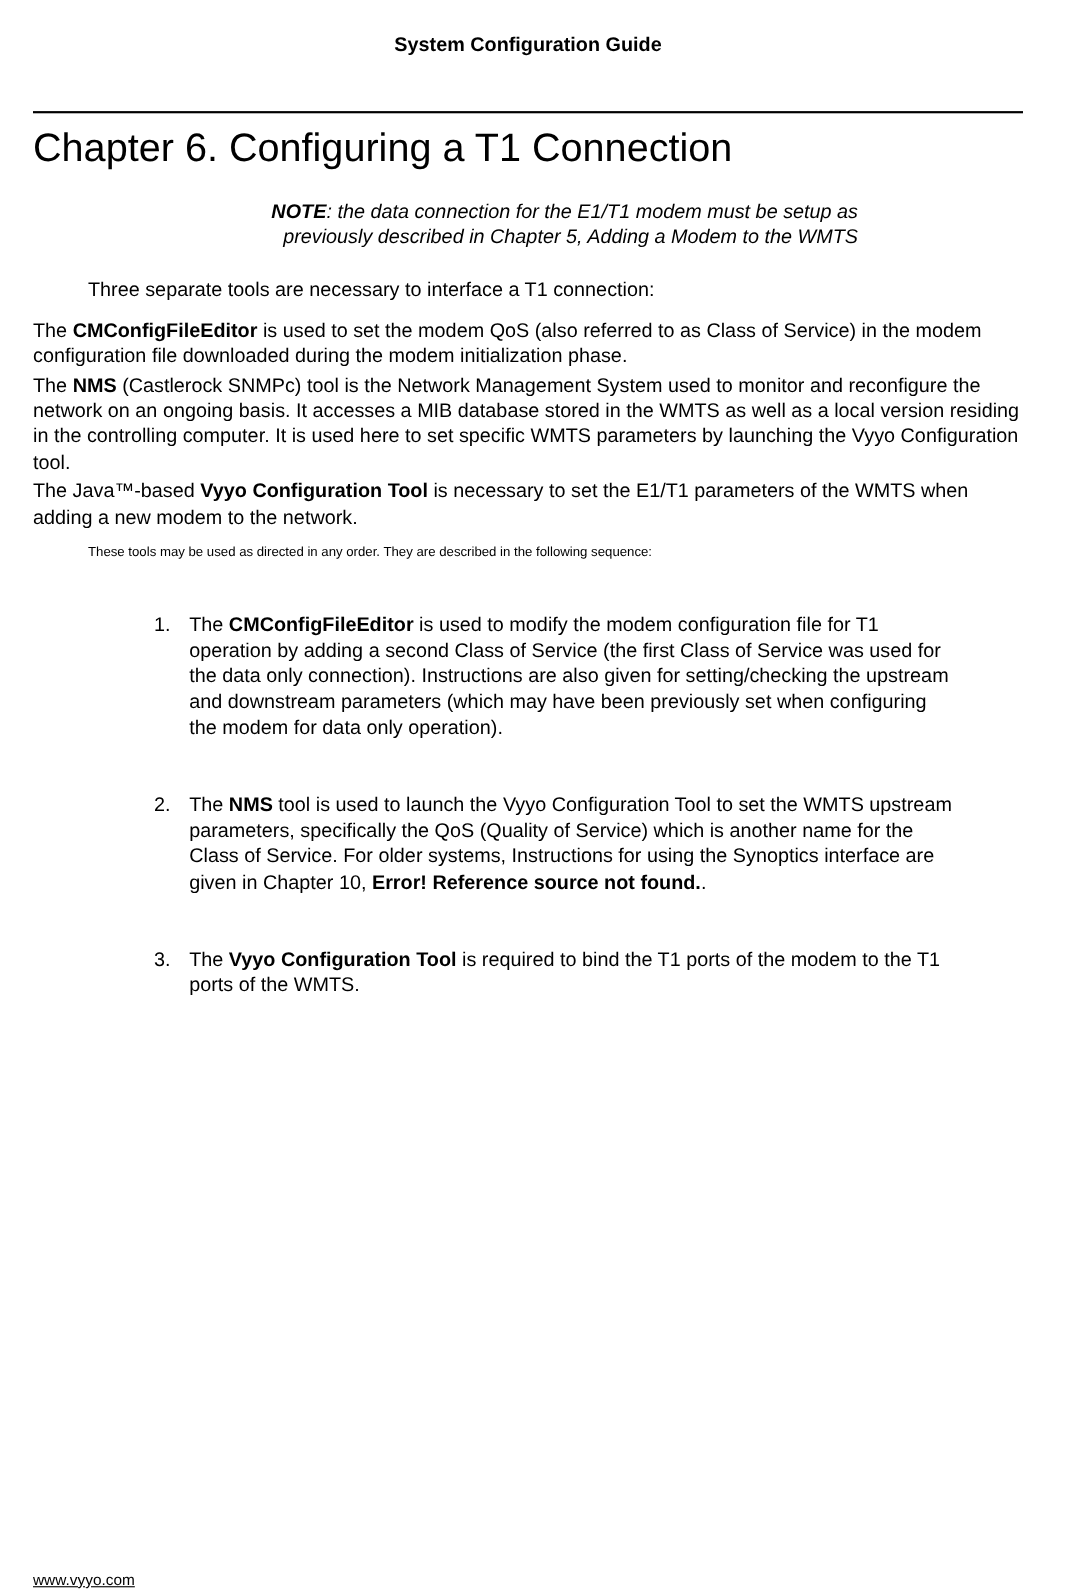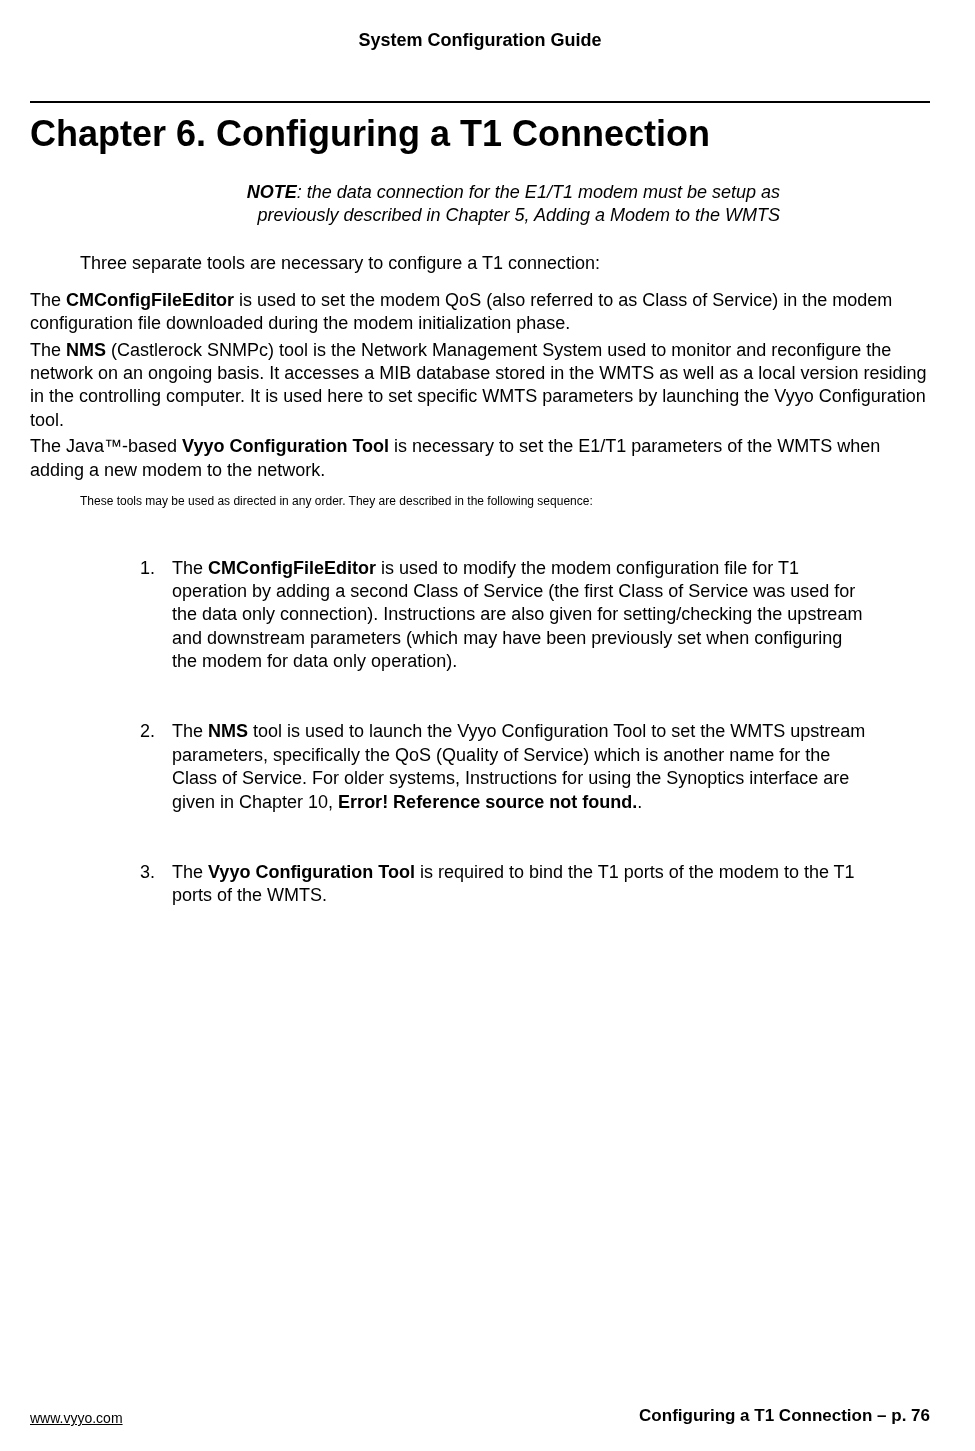--- a/index.html
+++ b/index.html
@@ -21,21 +21,21 @@
       font-weight: bold;
       margin-bottom: 50px;
       text-align: center;
     }
     .divider {
       border-top: 2px solid black;
       margin-bottom: 8px;
     }
     .chapter-title {
       font-size: 36px;
-      font-weight: bold;
+      font-weight: normal;
       line-height: 1.25;
       margin-bottom: 25px;
       margin-left: 20px;
       text-indent: -20px;
     }
     .note-block {
       margin-left: 175px;
       margin-right: 150px;
       font-style: italic;
       font-size: 18px;
@@ -73,21 +73,21 @@
     }
     ol li {
       font-size: 18px;
       line-height: 1.3;
       margin-bottom: 20px;
       padding-left: 12px;
       margin-top: 47px;
     }
     .footer {
       position: absolute;
-      bottom: 25px;
+      bottom: 7px;
       left: 30px;
       right: 45px;
       display: flex;
       justify-content: space-between;
       align-items: flex-end;
     }
     .footer-left {
       font-size: 14px;
       text-decoration: underline;
       color: #000;
@@ -103,21 +103,21 @@
 <div class="header-title">System Configuration Guide</div>
 
 <div class="divider"></div>
 
 <h1 class="chapter-title">Chapter 6. Configuring a T1 Connection</h1>
 
 <div class="note-block">
   <span class="note-label">NOTE</span><span>:  the data connection for the E1/T1 modem must be setup as previously described in Chapter 5, Adding a Modem to the WMTS</span>
 </div>
 
-<div class="intro-line">Three separate tools are necessary to configure a T1 connection:</div>
+<div class="intro-line">Three separate tools are necessary to interface a T1 connection:</div>
 
 <p class="tool-para">
   <span>The </span><span class="bold">CMConfigFileEditor</span><span> is used to set the modem QoS (also referred to as Class of Service) in the modem configuration file downloaded during the modem initialization phase.</span>
 </p>
 
 <p class="tool-para">
   <span>The </span><span class="bold">NMS</span><span> (Castlerock SNMPc) tool is the Network Management System used to monitor and reconfigure the network on an ongoing basis.  It accesses a MIB database stored in the WMTS as well as a local version residing in the controlling computer.  It is used here to set specific WMTS parameters by launching the Vyyo Configuration tool.</span>
 </p>
 
 <p class="tool-para">
@@ -133,14 +133,13 @@
   <li>
     <span>The </span><span class="bold">NMS</span><span> tool is used to launch the Vyyo Configuration Tool to set the WMTS upstream parameters, specifically the QoS (Quality of Service) which is another name for the Class of Service.  For older systems, Instructions for using the Synoptics interface are given in Chapter 10, </span><span class="bold">Error! Reference source not found.</span><span>.</span>
   </li>
   <li>
     <span>The </span><span class="bold">Vyyo Configuration Tool</span><span> is required to bind the T1 ports of the modem to the T1 ports of the WMTS.</span>
   </li>
 </ol>
 
 <div class="footer">
   <a class="footer-left">www.vyyo.com</a>
-  <div class="footer-right">Configuring a T1 Connection – p. 76</div>
 </div>
 
 </body></html>

